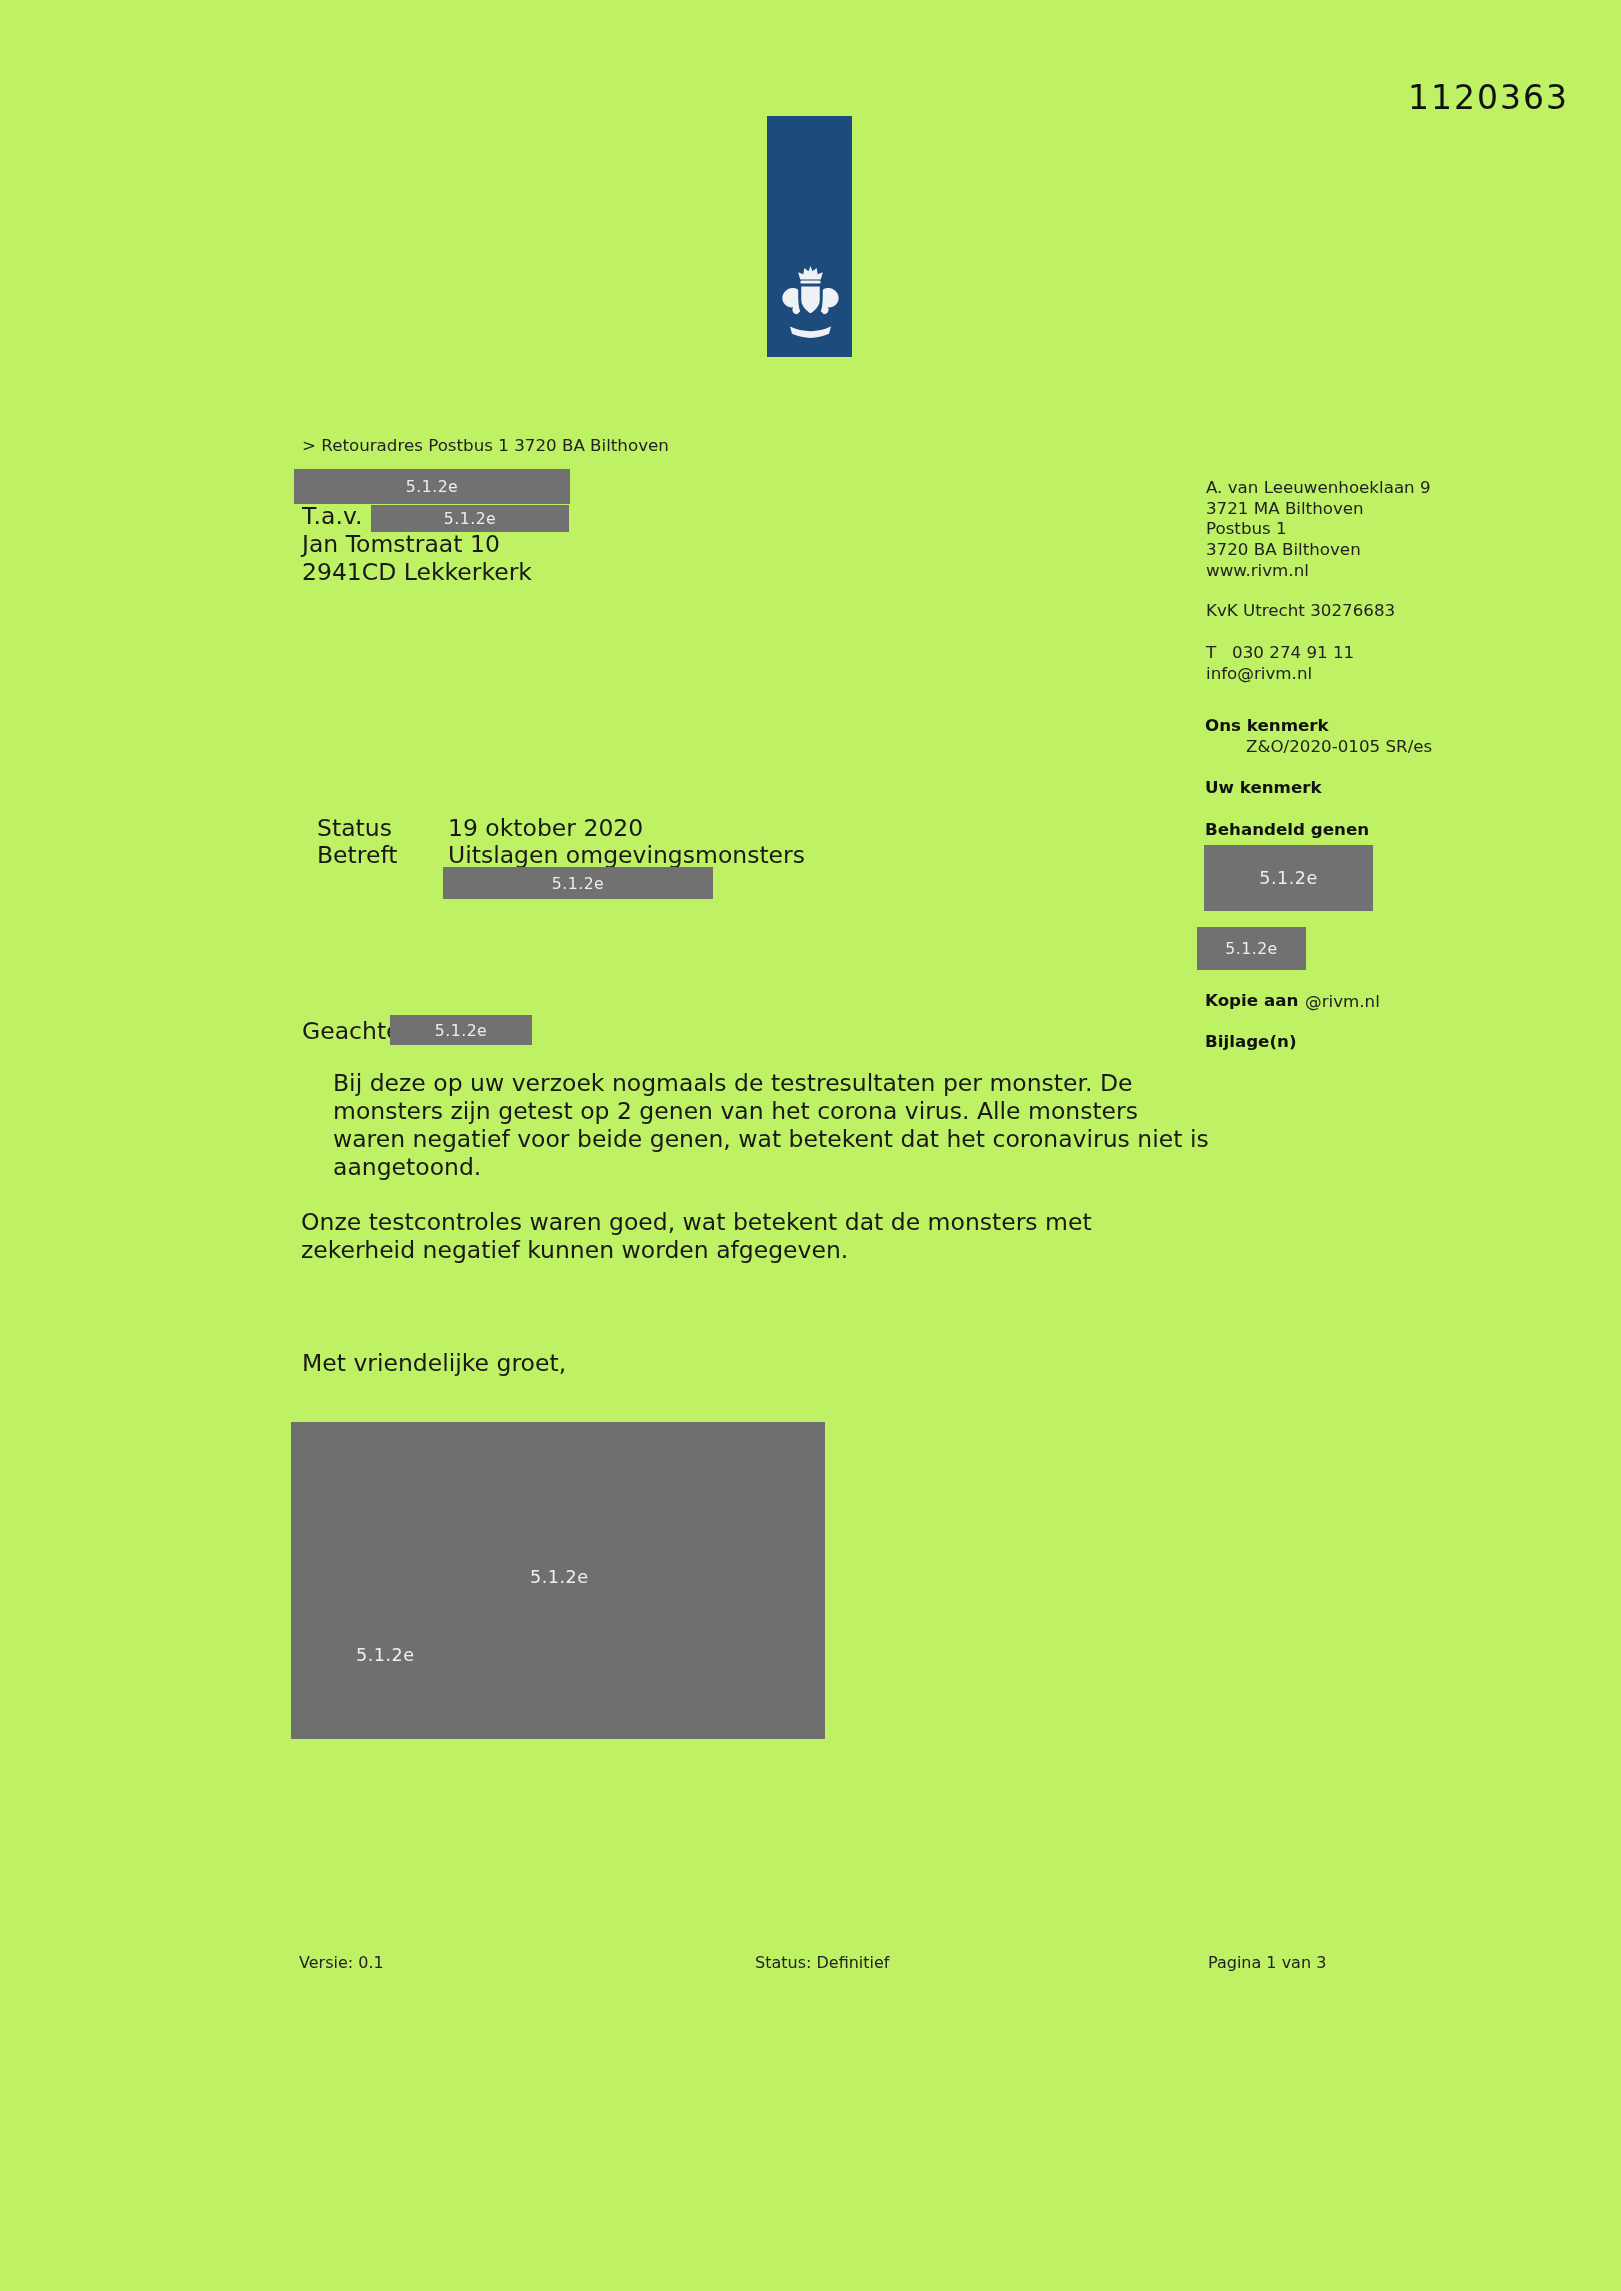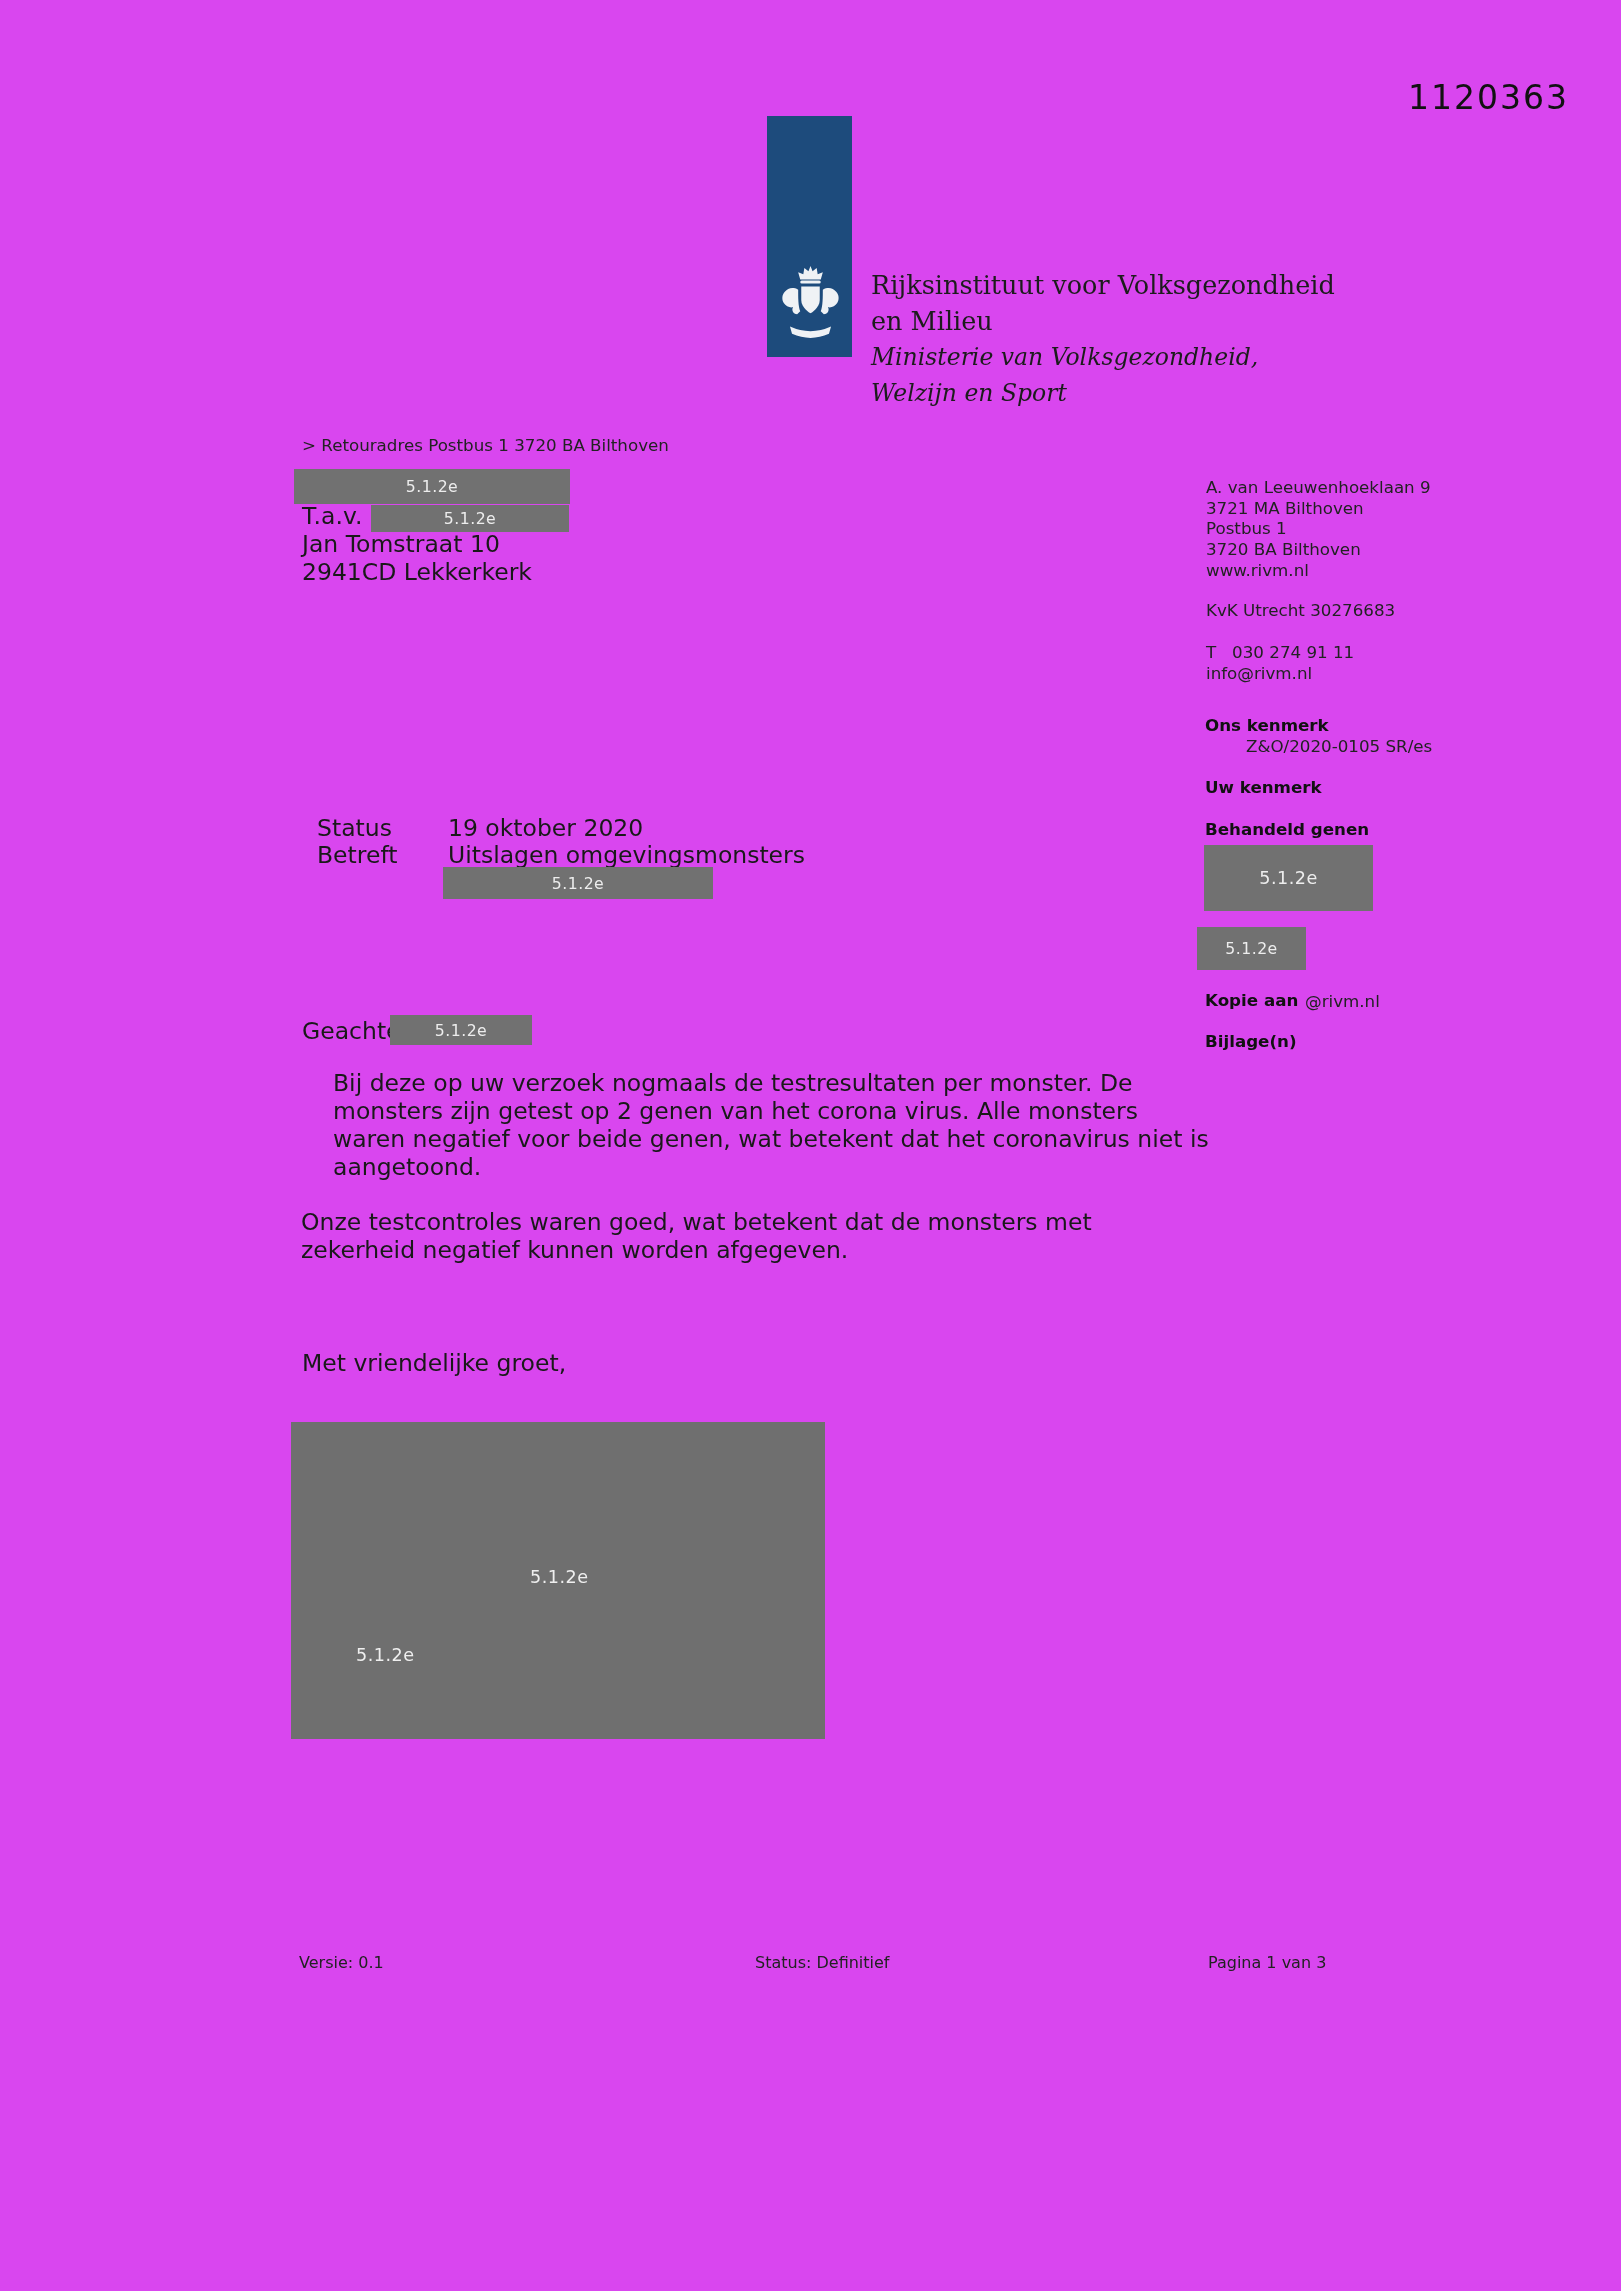--- a/index.html
+++ b/index.html
@@ -1,19 +1,19 @@
 <!DOCTYPE html>
 <html><head>
 <meta charset="utf-8">
 <style>
   html,body{margin:0;padding:0;background:#ffffff;}
   .page{
     position:relative;
     width:1621px;height:2292px;
-    background:#d946ef;
+    background:#bef264;
     font-family:"DejaVu Sans","Liberation Sans",sans-serif;
     color:#1a1a1a;
     overflow:hidden;
   }
   .abs{position:absolute;}
   .doc-number{
     font-size:33px;letter-spacing:2px;color:#111;
   }
   
   .logo-bar{
@@ -67,26 +67,20 @@
 
         <path d="M18 24 c-6 -3 -10 -1 -13 2 c-3 3 -3 8 -1 11 c2 3 6 5 9 4 c-2 4 1 7 4 7 l3 -3 c-2 -5 -2 -14 -2 -21 z"></path>
 
         <path d="M42 24 c6 -3 10 -1 13 2 c3 3 3 8 1 11 c-2 3 -6 5 -9 4 c2 4 -1 7 -4 7 l-3 -3 c2 -5 2 -14 2 -21 z"></path>
 
         <path d="M10 60 q20 9 40 0 l-2 7 q-18 8 -36 0 z"></path>
       </g>
     </svg>
   </div>
 
-  <div class="abs logo-text" style="left:871px;top:267px;">
-    <div class="logo-org">Rijksinstituut voor Volksgezondheid</div>
-    <div class="logo-org">en Milieu</div>
-    <div class="logo-min">Ministerie van Volksgezondheid,</div>
-    <div class="logo-min">Welzijn en Sport</div>
-  </div>
 
   <div class="abs small" style="left:302px;top:435px;">&gt; Retouradres Postbus 1 3720 BA Bilthoven</div>
 
   <div class="abs redact" style="left:294px;top:469px;width:276px;height:35px;">
     <span>5.1.2e</span>
   </div>
   <div class="abs letter" style="left:302px;top:502px;">T.a.v.</div>
   <div class="abs redact" style="left:371px;top:505px;width:198px;height:26.5px;">
     <span>5.1.2e</span>
   </div>

